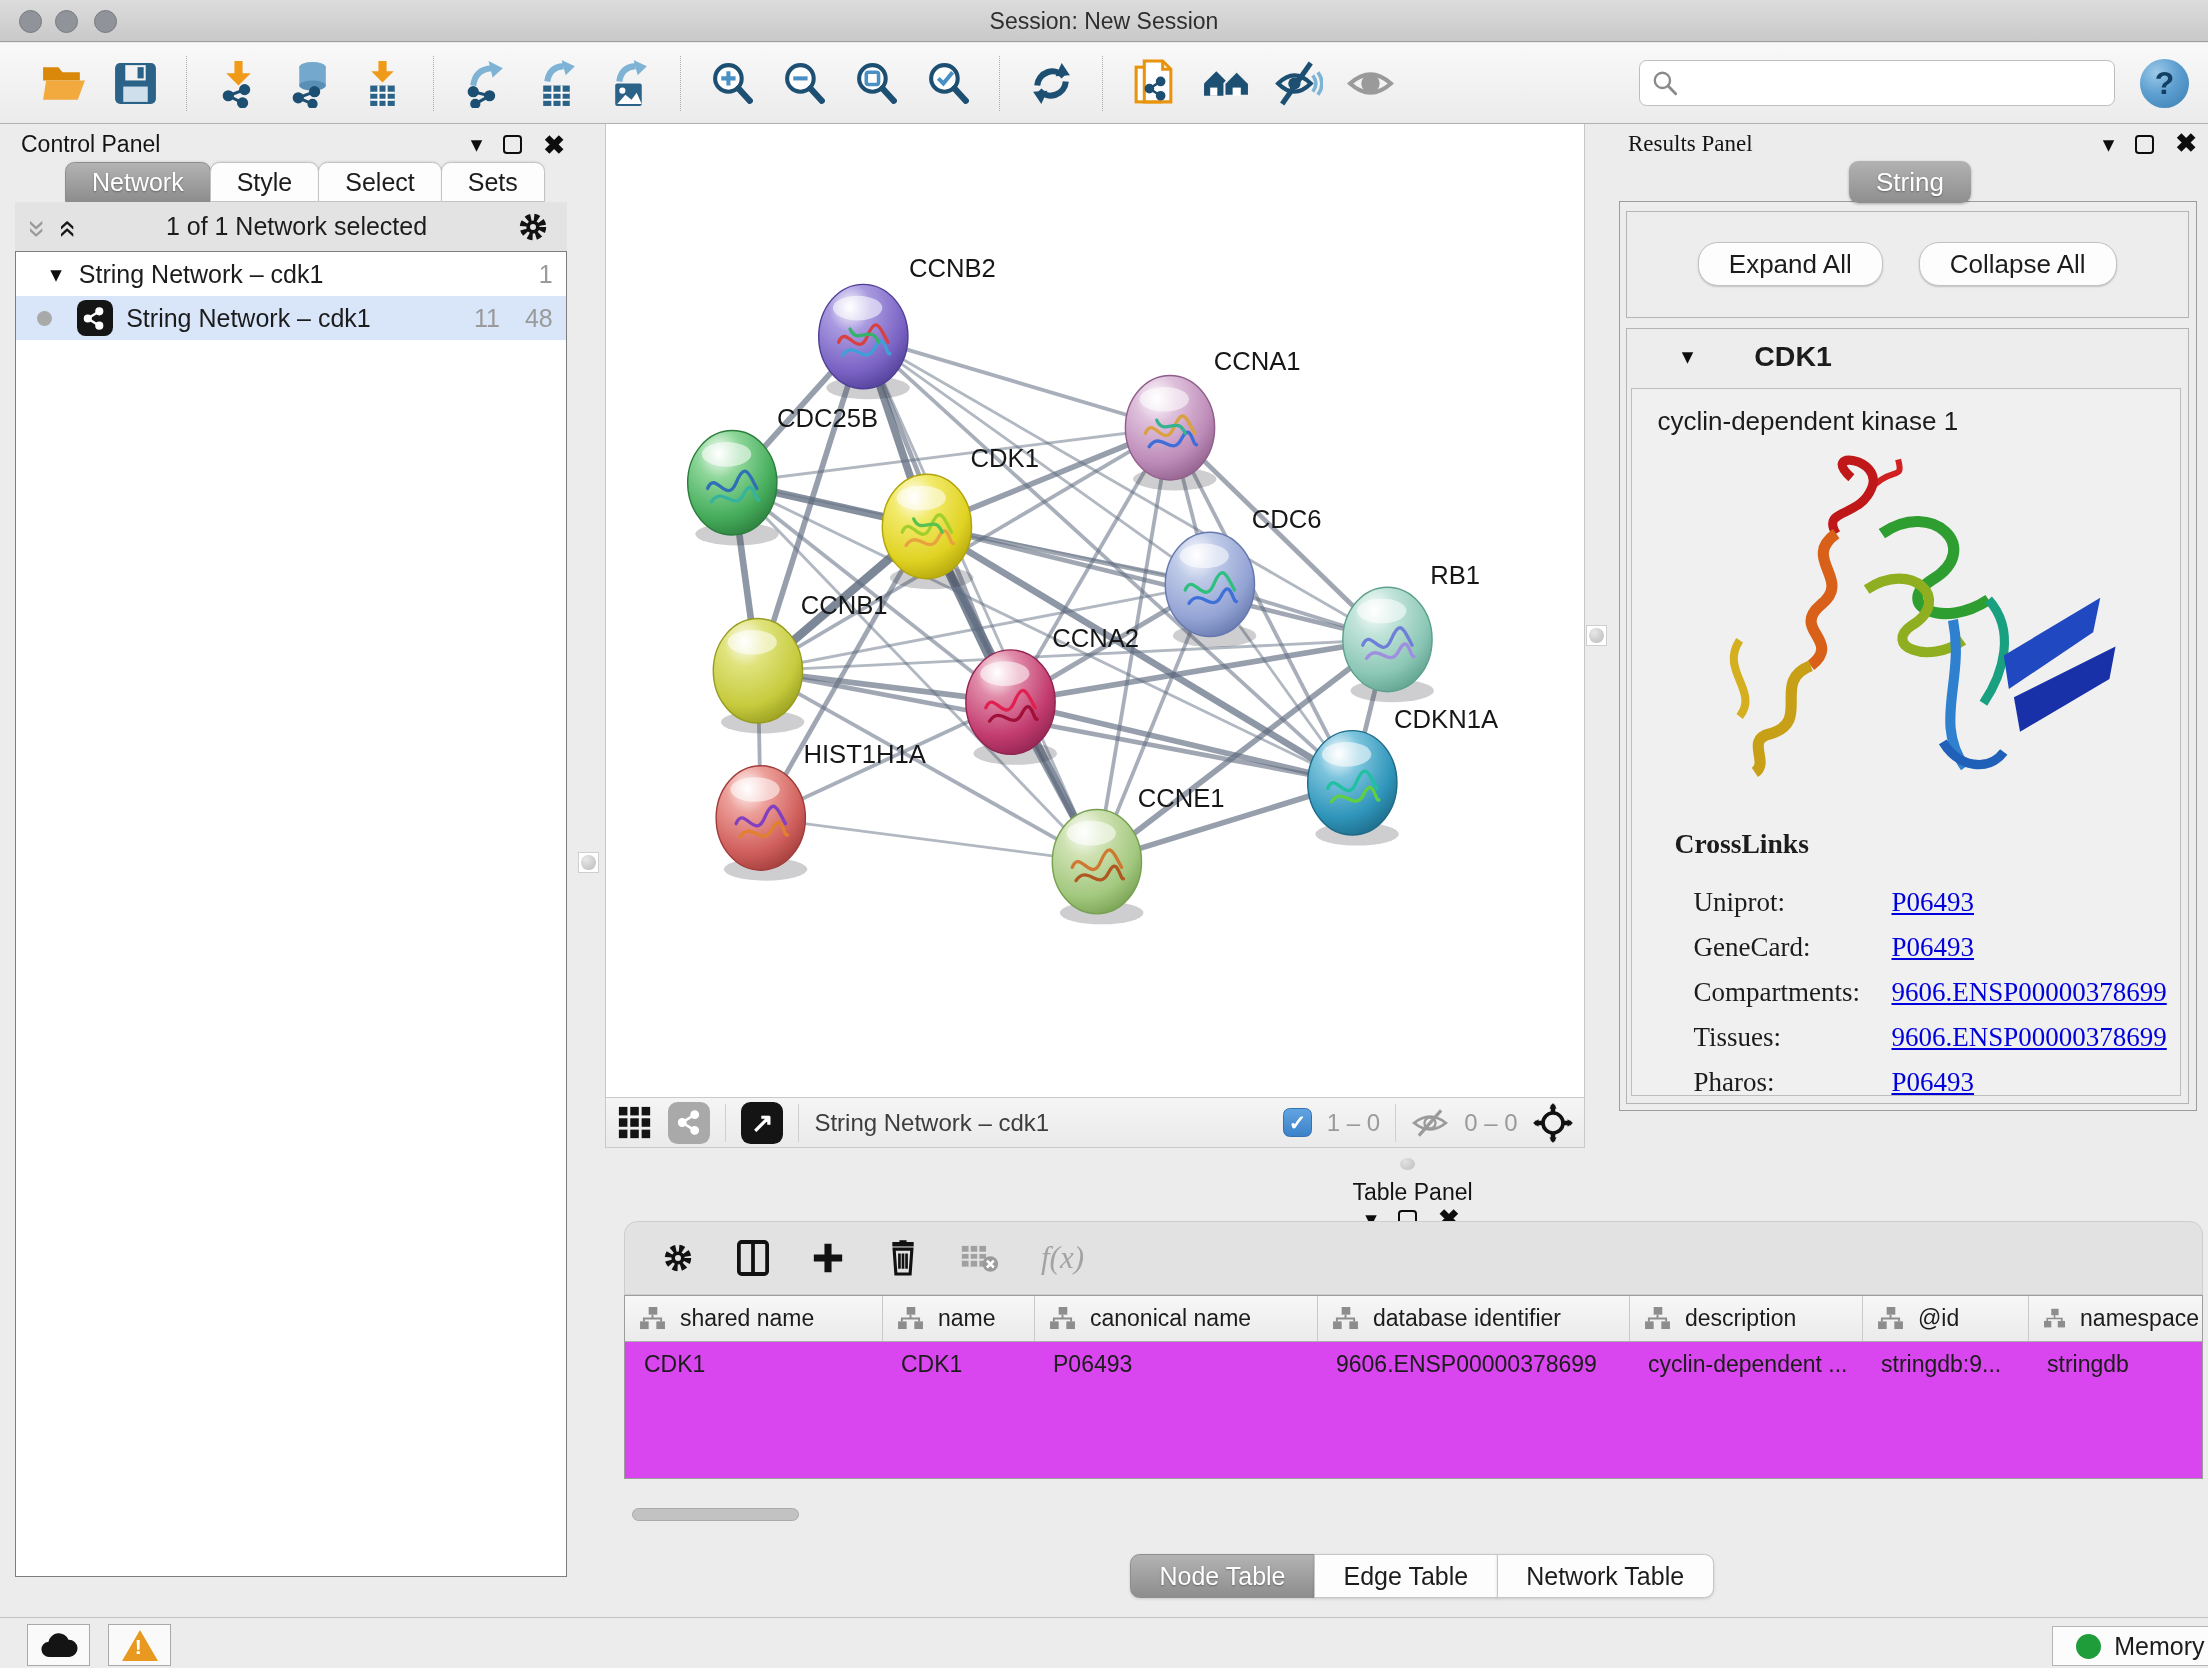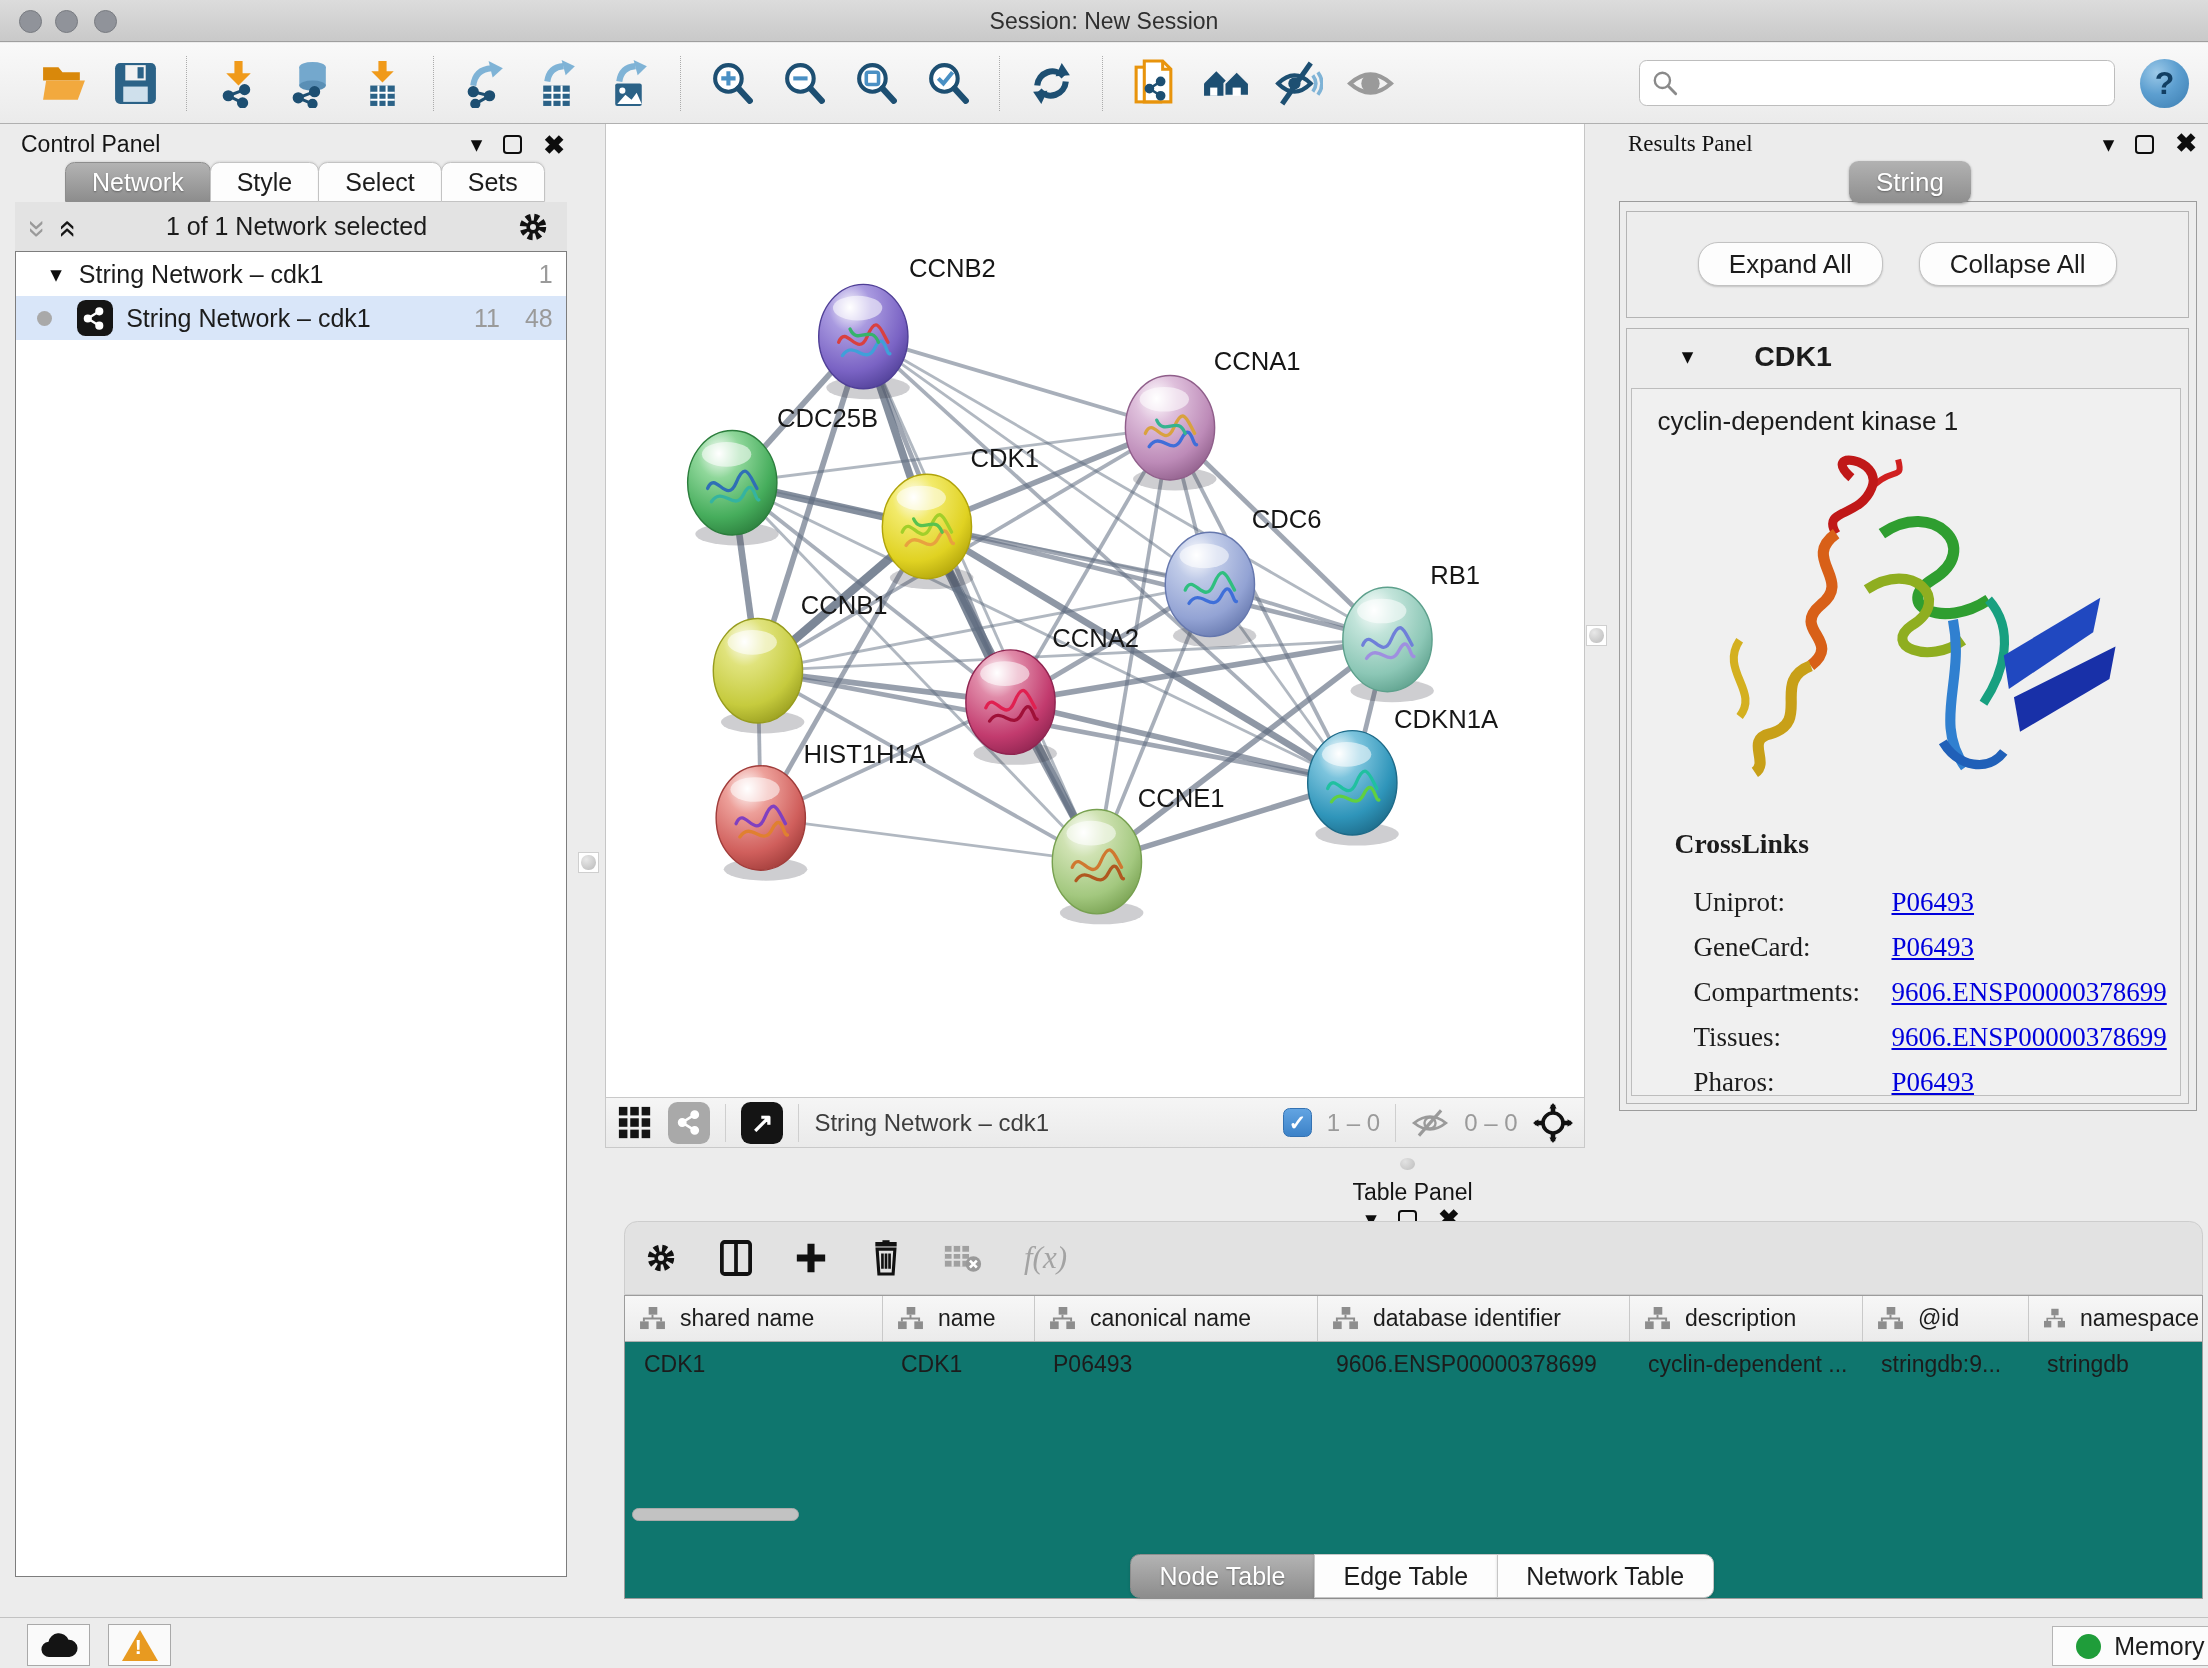--- a/index.html
+++ b/index.html
@@ -98,23 +98,23 @@
   .crosslinks { position:absolute; left:42px; top:439px; font-family:"Liberation Serif", serif; font-size:27px; }
   .cl-head { font-weight:bold; font-size:27.6px; margin-bottom:13.3px; }
   .cl-row { display:flex; height:45px; align-items:flex-end; }
   .cl-label { width:217px; padding-left:19px; }
   .cl-val a { color:#0000dd; }
 
   
   .tp-head { left:628px; top:1179px; width:1569px; display:flex; justify-content:space-between; align-items:center;flex-direction:column; }
   .tp-toolbox { left:624px; top:1221px; width:1579px; height:74px; background:#e2e2e2;
     border:1px solid #cdcdcd; border-radius:13.3px 13.3px 0 0;
-    display:flex; align-items:center; gap:42px; padding-left:19px; }
+    display:flex; align-items:center; gap:42px; padding-left:36px; }
   .fx { font-family:"Liberation Serif", serif; font-style:italic; font-size:31px; color:#a3a3a3; }
-  .tbl { left:624px; top:1295px; width:1579px; height:304px; background:#0f766e; border:1.9px solid #9c9c9c; }
+  .tbl { left:624px; top:1295px; width:1579px; height:184px; background:#d946ef; border:1.9px solid #9c9c9c; }
   .thead { display:flex; height:46px; background:linear-gradient(#f7f7f7,#ebebeb); border-bottom:1.9px solid #aeaeae; }
   .th { display:flex; align-items:center; gap:15px; padding-left:15px; font-size:23px;
     border-left:1px solid #c9c9c9; overflow:hidden; white-space:nowrap; flex:0 0 auto; }
   .th:first-child { border-left:none; }
   .trowdata { display:flex; height:44px; align-items:center; }
   .td { padding-left:19px; font-size:23px; overflow:hidden; white-space:nowrap; flex:0 0 auto; }
   .hscroll { left:632px; top:1508px; width:167px; height:13.3px; border-radius:6.7px;
     background:#c2c2c2; border:1px solid #aaa; }
   .tp-tabs { left:1130px; top:1554px; display:flex; }
   .btab { height:44px; padding:0 28.5px; background:#fdfdfd; border:1px solid #c6c6c6;

